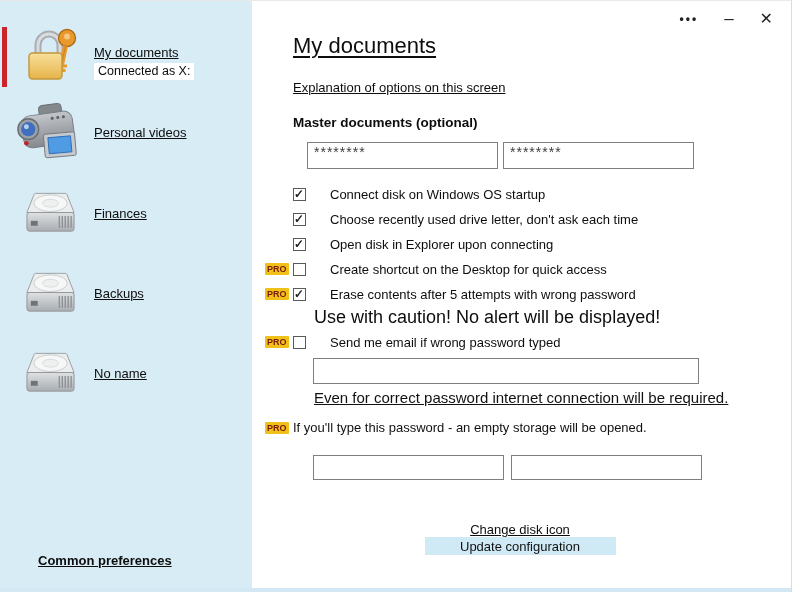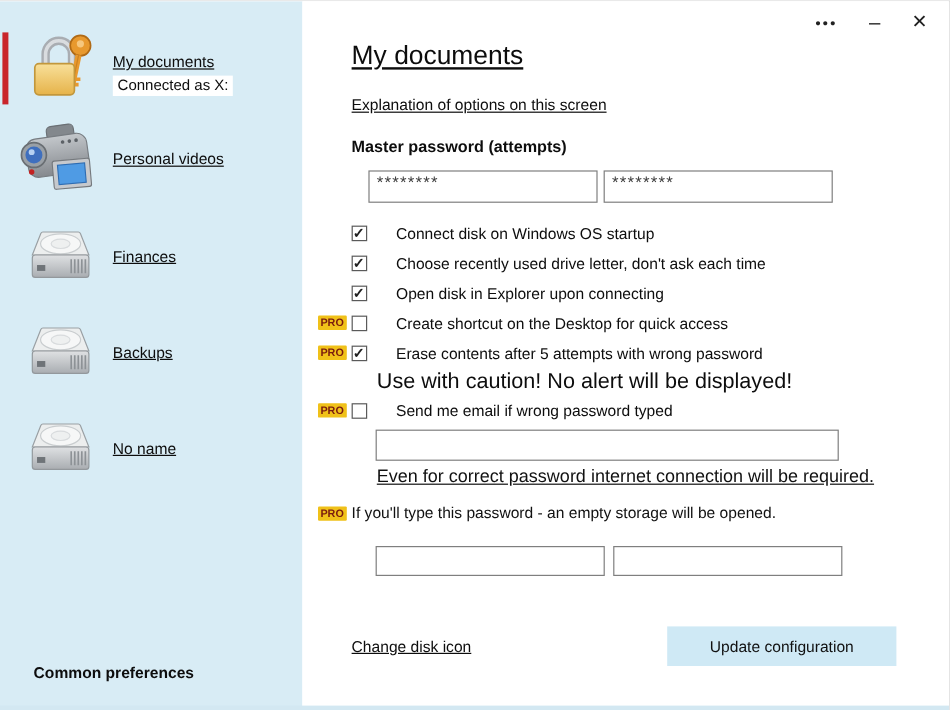--- a/index.html
+++ b/index.html
@@ -14,21 +14,21 @@
 
   
   .sidebar { position:absolute; left:0; top:0; bottom:0; width:252px; background:#d8ecf5; }
   .sel-bar { position:absolute; left:2px; top:26px; width:5px; height:60px; background:#c9252b; }
   .side-item { position:absolute; left:16px; display:flex; align-items:center; gap:10px; }
   .side-item .iconbox { width:68px; display:flex; justify-content:center; align-items:center; }
   .side-item.first { align-items:flex-start; }
   .side-item.first .textcol { margin-top:18px; }
   .side-label { font-size:13px; color:#0d0d0d; text-decoration:underline; cursor:pointer; white-space:nowrap; }
   .chip { display:inline-block; margin-top:2px; background:#fff; padding:1px 4px 2px; font-size:12.5px; color:#0d0d0d; }
-  .common-prefs { position:absolute; left:28px; top:552px; font-size:13px; font-weight:bold; color:#0d0d0d; cursor:pointer; }
+  .common-prefs { position:absolute; left:38px; top:552px; font-size:13px; font-weight:bold; text-decoration:underline; color:#0d0d0d; cursor:pointer; }
 
   
   .main { position:absolute; left:252px; top:0; right:0; bottom:0; background:#fff; padding:0 0 0 41px; }
 
   .win-controls { position:absolute; top:8px; right:18px; display:flex; gap:26px; align-items:center; }
   .win-controls span { cursor:pointer; color:#222; line-height:20px; }
   .wc-menu { font-size:12px; font-weight:bold; letter-spacing:2px; }
   .wc-min  { font-size:17px; }
   .wc-close{ font-size:16px; }
 
@@ -64,21 +64,21 @@
   .sub-note { margin:1px 0 4px 21px; font-size:18px; color:#0d0d0d; line-height:18px; }
   .email-input { display:block; margin:3px 0 0 20px; width:386px; height:26px; letter-spacing:0; padding:0 6px; }
   .email-note { margin:6px 0 0 21px; font-size:15px; line-height:16px;text-decoration:underline; }
 
   .pressure-head { position:relative; margin-top:14px; }
   .pressure-note { margin-top:4px; font-size:13px; line-height:16px; }
   .pressure-row { margin-top:19px; margin-left:20px; display:flex; gap:7px; }
   .pressure-row .txt-input { height:25px; padding:0 6px; letter-spacing:0; }
 
   .footer { position:absolute; top:521px; left:41px; right:44px; height:33px;
-            display:flex; justify-content:space-between; align-items:center; }
+            display:flex; align-items:center;flex-direction:column; }
   .change-icon { font-size:13px; }
   .update-btn {
     width:191px; height:33px; background:#cfe9f5; border:none; font-family:"Liberation Sans", sans-serif;
     font-size:13px; color:#111; cursor:pointer;
   }
 </style>
 </head>
 <body>
 
 <svg width="0" height="0" style="position:absolute">
@@ -201,21 +201,21 @@
     </div>
 
     <h1 class="title">
       <span>My documents</span>
     </h1>
 
     <div class="explain">
       <a>Explanation of options on this screen</a>
     </div>
 
-    <div class="sec-heading">Master password (attempts)</div>
+    <div class="sec-heading">Master documents (optional)</div>
 
     <div class="pw-row">
       <input class="txt-input" type="text" value="********" style="">
       <input class="txt-input" type="text" value="********" style="">
     </div>
 
     <div class="options">
 
       <div class="opt-row">
         <span class="cb" data-checked="true"></span>

